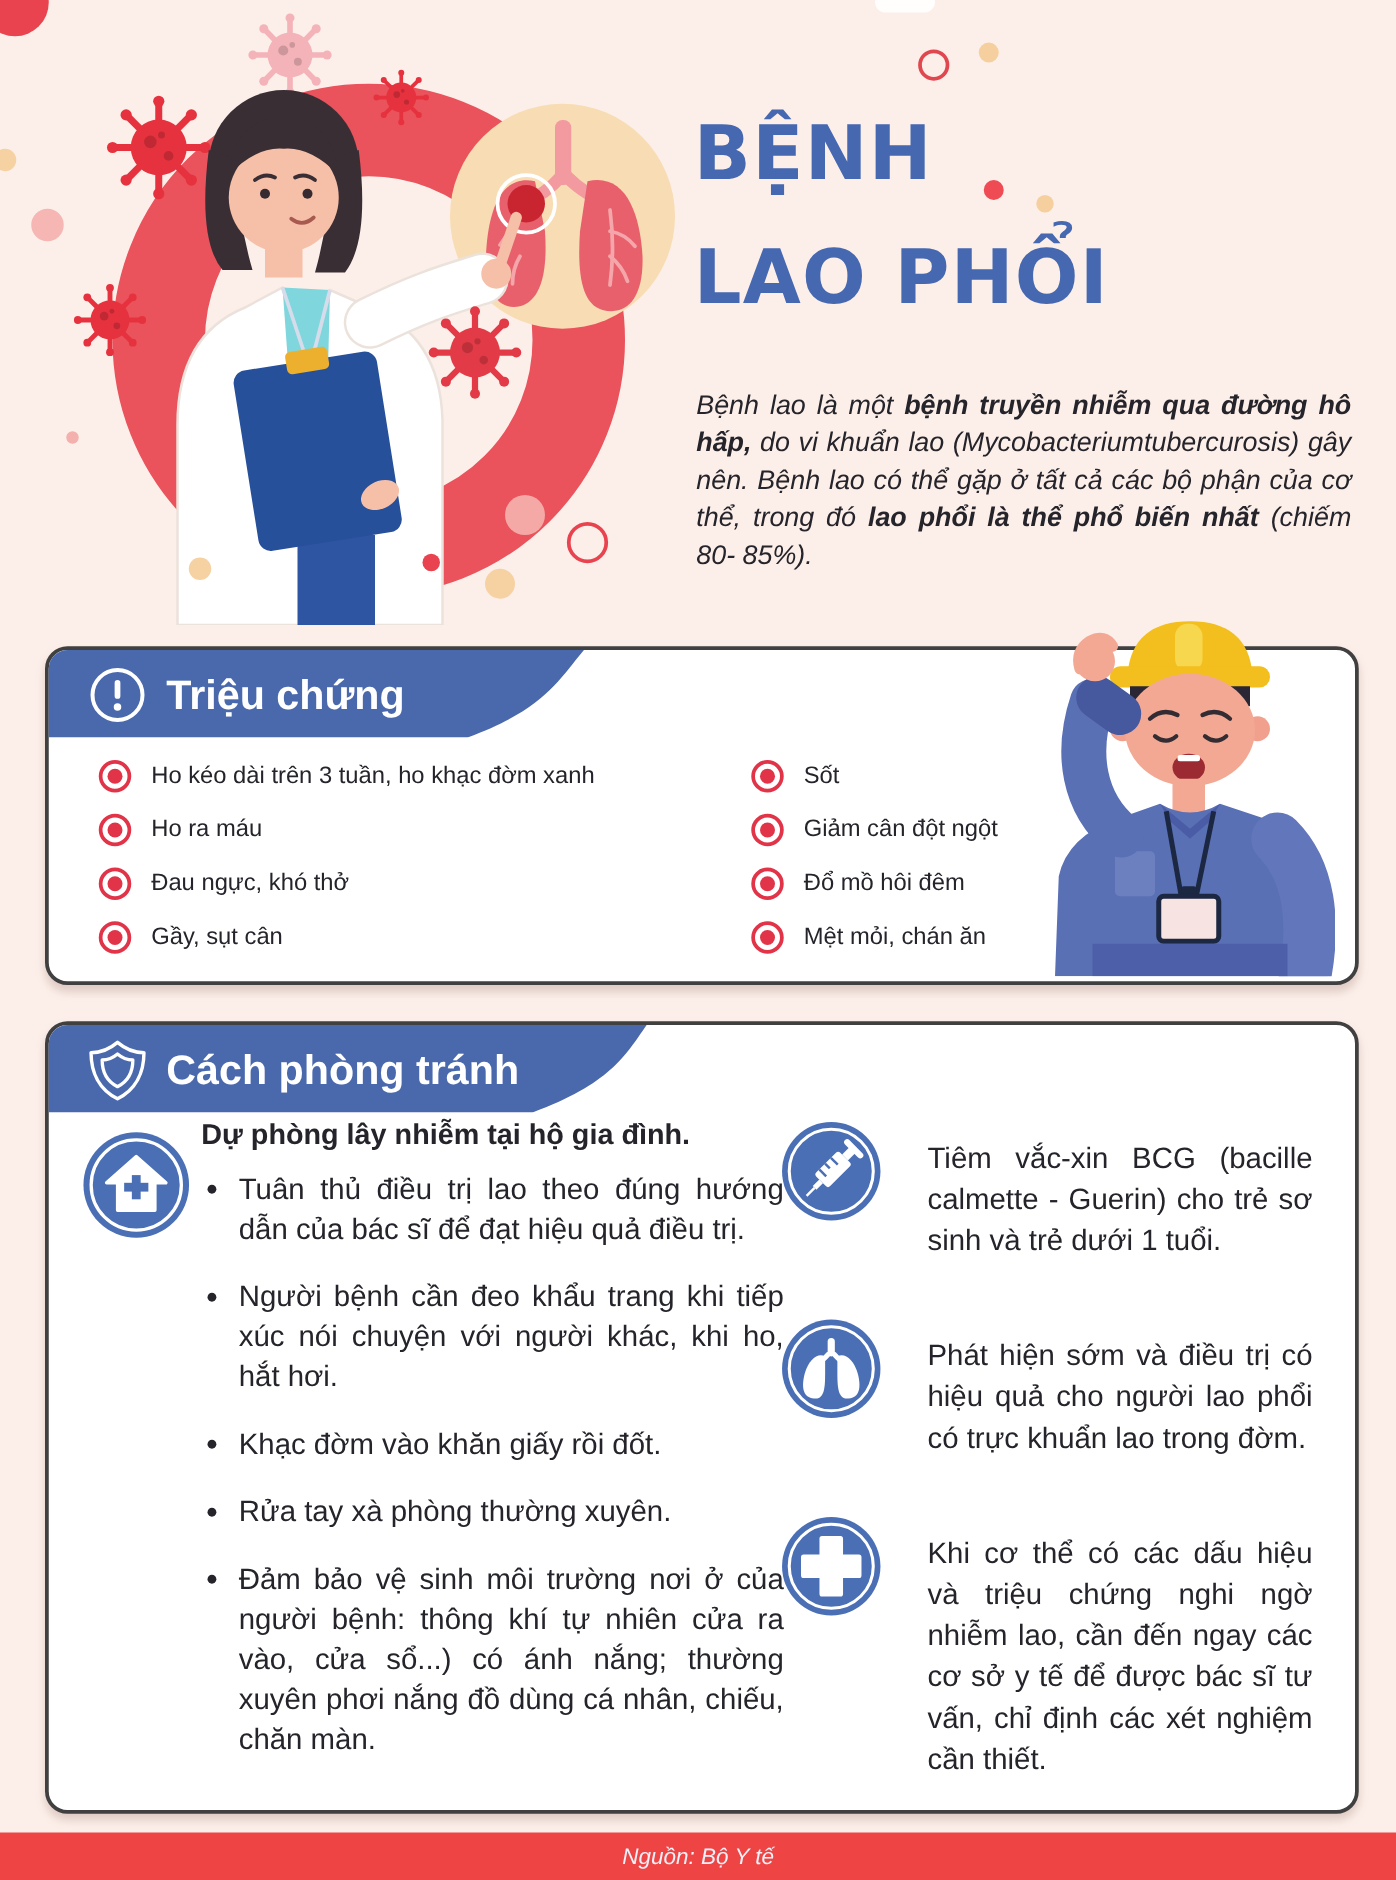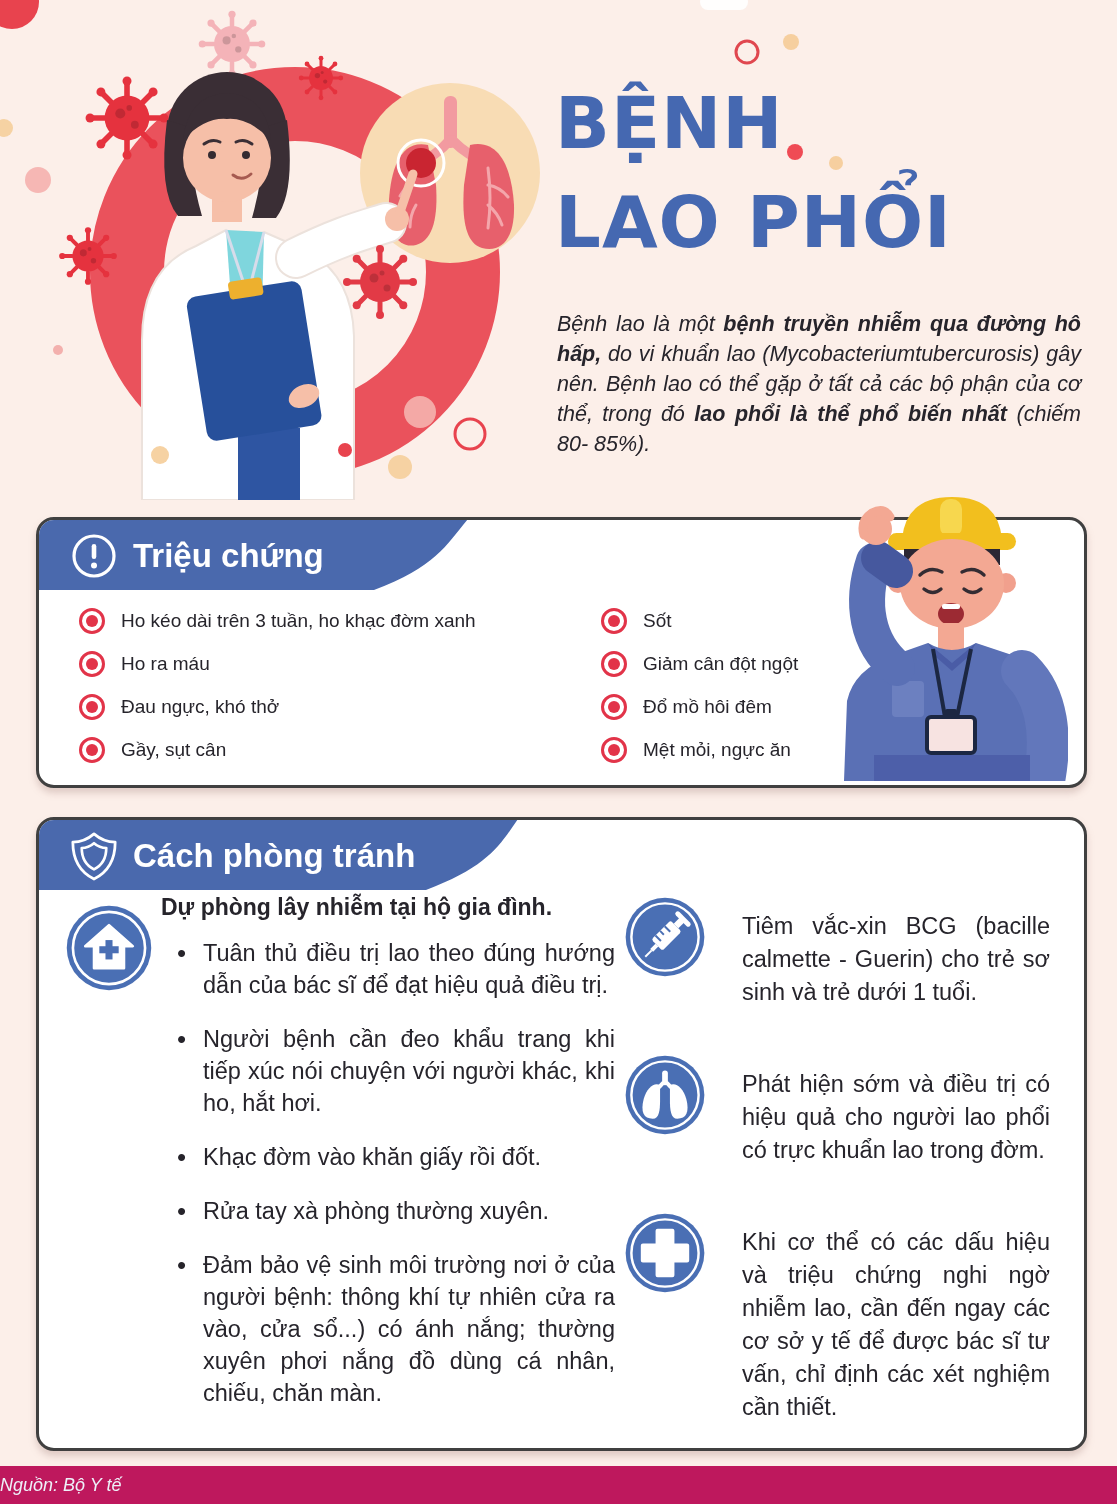--- a/index.html
+++ b/index.html
@@ -6,21 +6,21 @@
   body{
     width:1117px;height:1504px;position:relative;overflow:hidden;
     background:#fcefe9;
     font-family:"Liberation Sans", sans-serif;
     color:#26242b;
   }
   
   #hero-art{position:absolute;left:0;top:0;z-index:1;}
   .hero-title{
     position:absolute;left:555px;top:74px;z-index:3;
-    font-size:72px;font-weight:700;line-height:99px;letter-spacing:1px;
+    font-size:60px;font-weight:700;line-height:99px;letter-spacing:1px;
     color:#4568b1;font-family:"DejaVu Sans","Liberation Sans",sans-serif;
   }
   .hero-intro{
     position:absolute;left:557px;top:287px;width:524px;z-index:3;
     font-style:italic;font-size:21.5px;line-height:30px;text-align:justify;
     color:#26242b;
   }
   .hero-intro b{font-weight:700;}
   
   .card{
@@ -44,37 +44,37 @@
   .sym-item{display:flex;align-items:center;gap:16px;font-size:19px;
     line-height:30px;margin-bottom:13px;color:#26242b;}
   .target{width:20px;height:20px;border:3px solid #e23449;border-radius:50%;
     position:relative;flex:0 0 auto;}
   .target::after{content:'';position:absolute;inset:4px;background:#e23449;border-radius:50%;}
   
   #worker-art{position:absolute;left:832px;top:483px;z-index:3;}
   
   .prev-left{position:absolute;left:122px;top:74px;width:470px;}
   .prev-heading{font-size:23px;font-weight:700;margin:0 0 14px 0;color:#26242b;}
-  .prev-bullets{margin:16px;padding:0;list-style:none;}
+  .prev-bullets{margin:4px;padding:0;list-style:none;}
   .prev-bullets li{
     position:relative;padding-left:26px;margin-bottom:22px;
     font-size:23.5px;line-height:32px;text-align:justify;color:#26242b;}
   .prev-bullets li::before{
     content:'•';position:absolute;left:0;top:0;font-size:26px;color:#26242b;}
   .home-badge{position:absolute;left:26px;top:84px;}
   
   .prev-right{position:absolute;left:585px;top:76px;width:438px;}
   .measure-row{display:flex;align-items:flex-start;gap:24px;margin-bottom:33px;}
   .measure-row svg{flex:0 0 auto;}
   .measure-text{font-size:23.5px;line-height:33px;text-align:justify;
     margin:12px;color:#26242b;padding-top:2px;}
   
   .footer-bar{
     position:absolute;left:0;top:1466px;width:1117px;height:38px;z-index:4;
-    background:#be185d;color:#eef1f9;display:flex;align-items:center;justify-content:flex-start;
+    background:#ef4444;color:#eef1f9;display:flex;align-items:center;justify-content:center;
     font-style:italic;font-size:18px;}
 </style>
 </head>
 <body>
 
 <svg id="hero-art" width="1117" height="500" viewBox="0 0 1117 500">
   <defs>
     <g id="virus">
       <g stroke="currentColor" stroke-width="5" stroke-linecap="round">
         <line x1="20" y1="0" x2="31" y2="0"></line>
@@ -220,21 +220,21 @@
     <li class="sym-item">
         <span class="target"></span>
         <span>Giảm cân đột ngột</span>
       </li>
     <li class="sym-item">
         <span class="target"></span>
         <span>Đổ mồ hôi đêm</span>
       </li>
     <li class="sym-item">
         <span class="target"></span>
-        <span>Mệt mỏi, ngực ăn</span>
+        <span>Mệt mỏi, chán ăn</span>
       </li>
   </ul>
 </div>
 
 <svg id="worker-art" width="236" height="298" viewBox="0 0 236 298">
   <path d="M70,56 Q74,14 120,14 Q166,14 170,56 Z" fill="#f2bf1e"></path>
   <rect x="108" y="16" width="22" height="38" rx="10" fill="#f7d74e"></rect>
   <rect x="56" y="50" width="128" height="17" rx="8.5" fill="#f2bf1e"></rect>
   <rect x="72" y="66" width="96" height="16" fill="#2b2633"></rect>
   <circle cx="66" cy="100" r="10" fill="#f1a08d"></circle>

